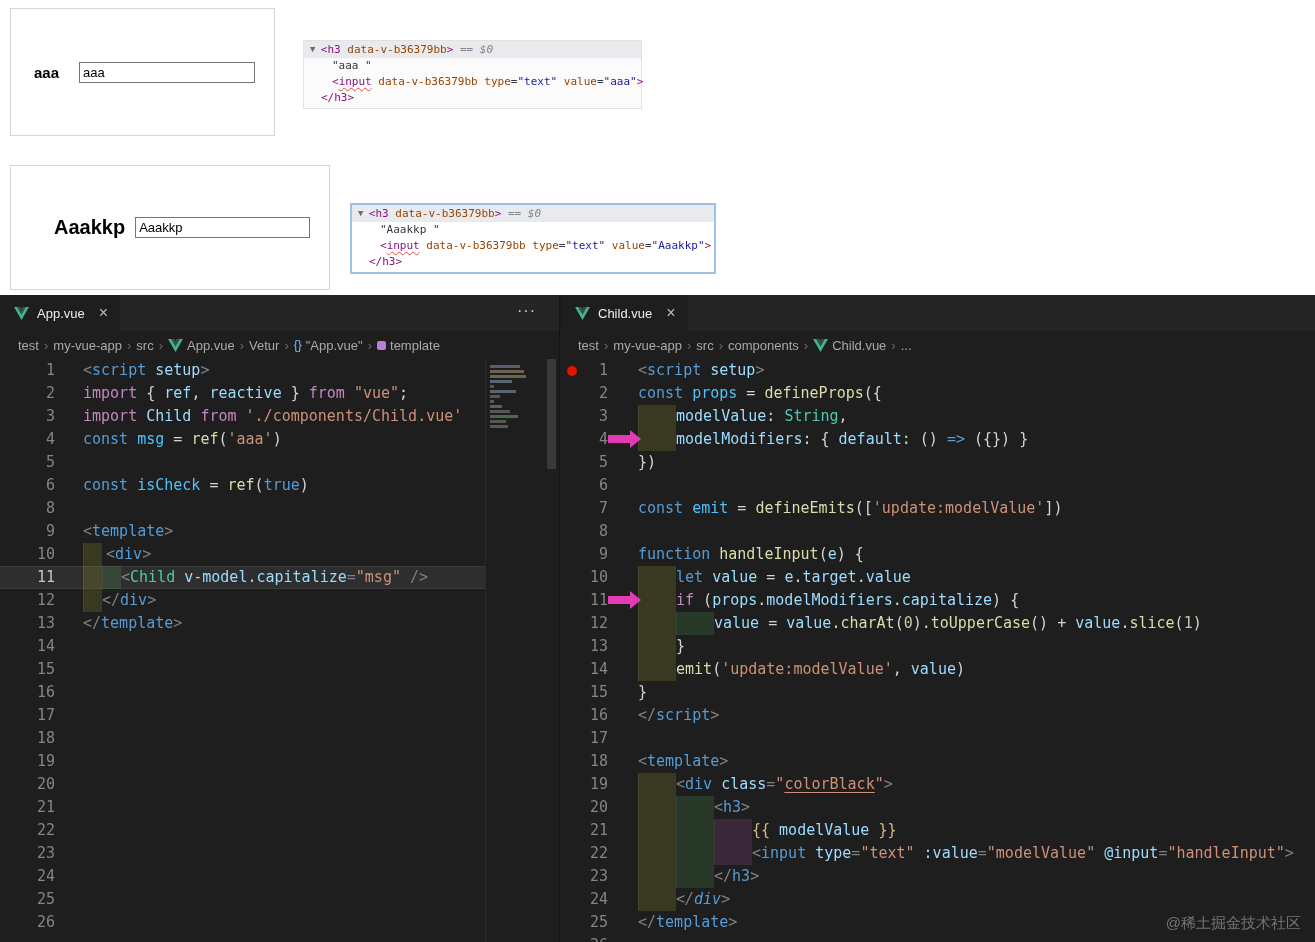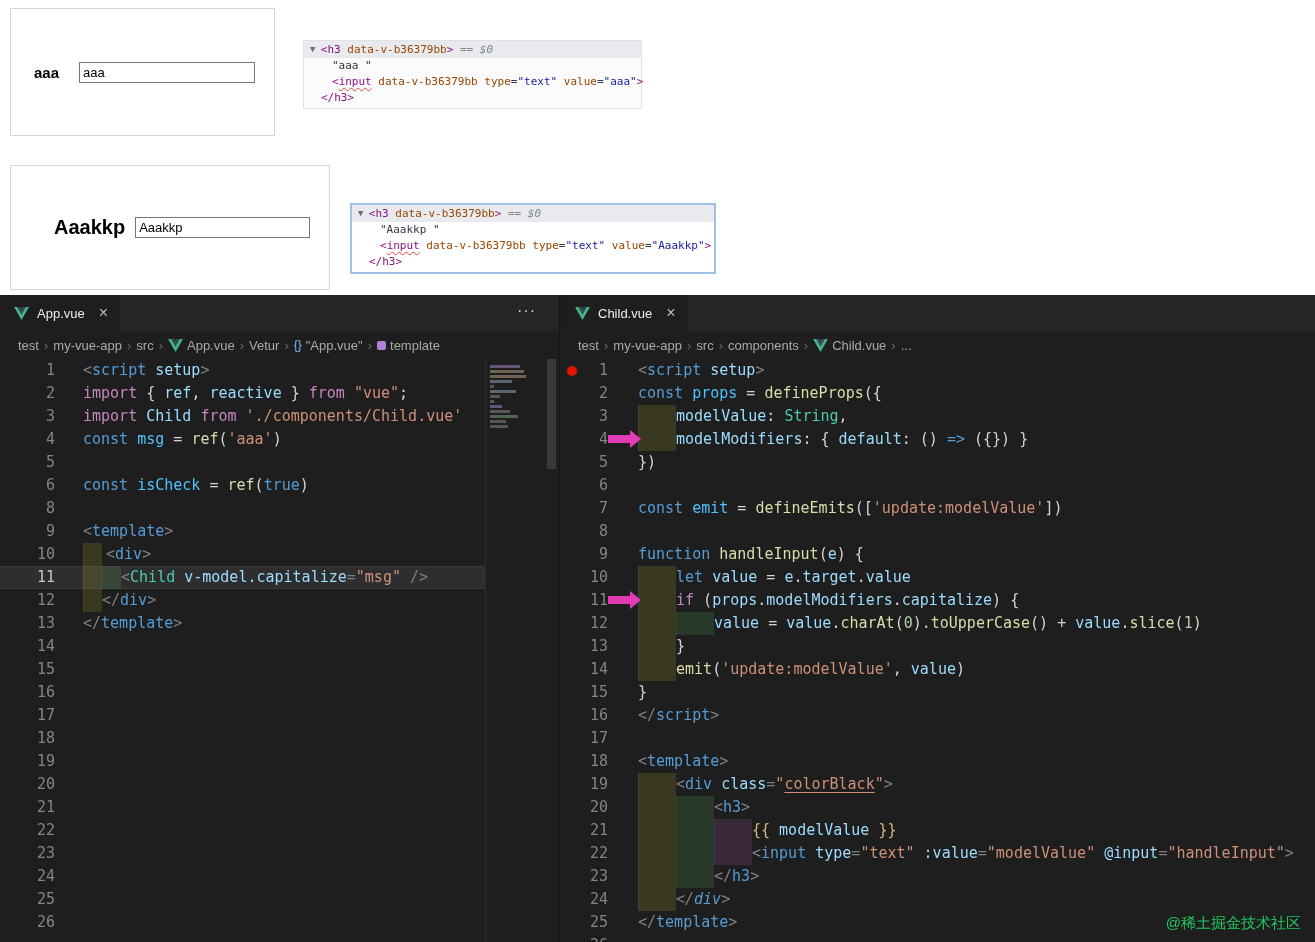--- a/index.html
+++ b/index.html
@@ -89,21 +89,21 @@
   .minimap i:nth-child(10){width:20px}
   .minimap i:nth-child(11){width:28px;background:#5f7f5f}
   .minimap i:nth-child(12){width:16px}
   .minimap i:nth-child(13){width:18px}
   .vthumb{position:absolute;left:547px;top:64px;width:9px;height:110px;background:rgba(121,121,121,.3)}
   .breakpoint{position:absolute;left:567px;top:71px;width:10px;height:10px;border-radius:50%;background:#e51400}
   .arrow{position:absolute;width:22px;height:8px;background:#e23bb5}
   .arrow::after{content:"";position:absolute;left:22px;top:-5px;border:9px solid transparent;border-left:11px solid #e23bb5}
   .arrow1{left:608px;top:140px}
   .arrow2{left:608px;top:301px}
-  .wm{position:absolute;right:14px;bottom:9px;color:#22c55e;font-size:15px}
+  .wm{position:absolute;right:14px;bottom:9px;color:#737373;font-size:15px}
 </style>
 </head>
 <body>
 
 <div class="canvas">
 
   <section class="demo demo1">
     <span class="demo-label lbl1">aaa</span>
     <input class="demo-input in1" type="text" value="aaa" style="">
   </section>

